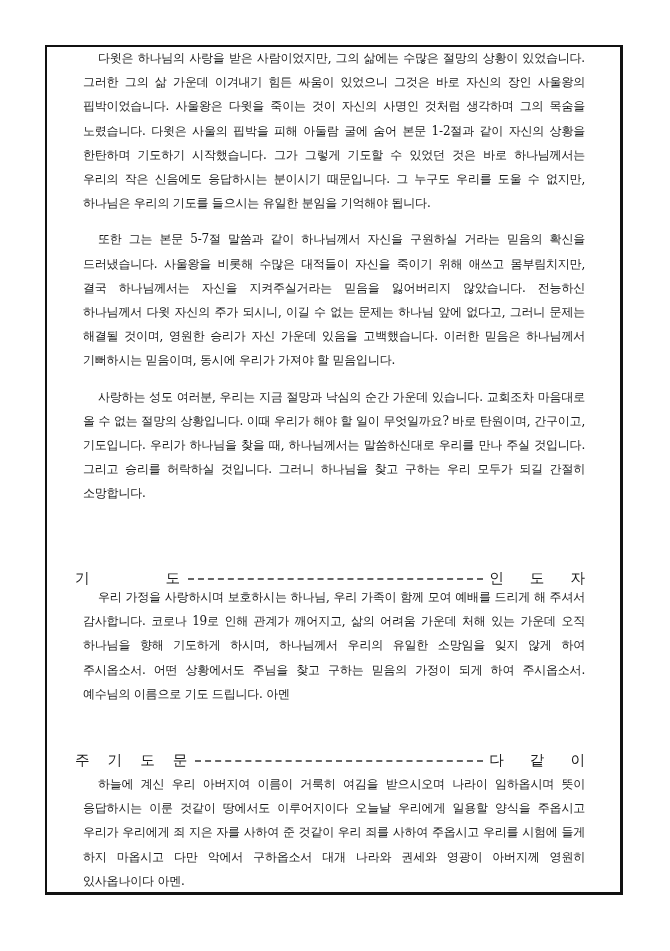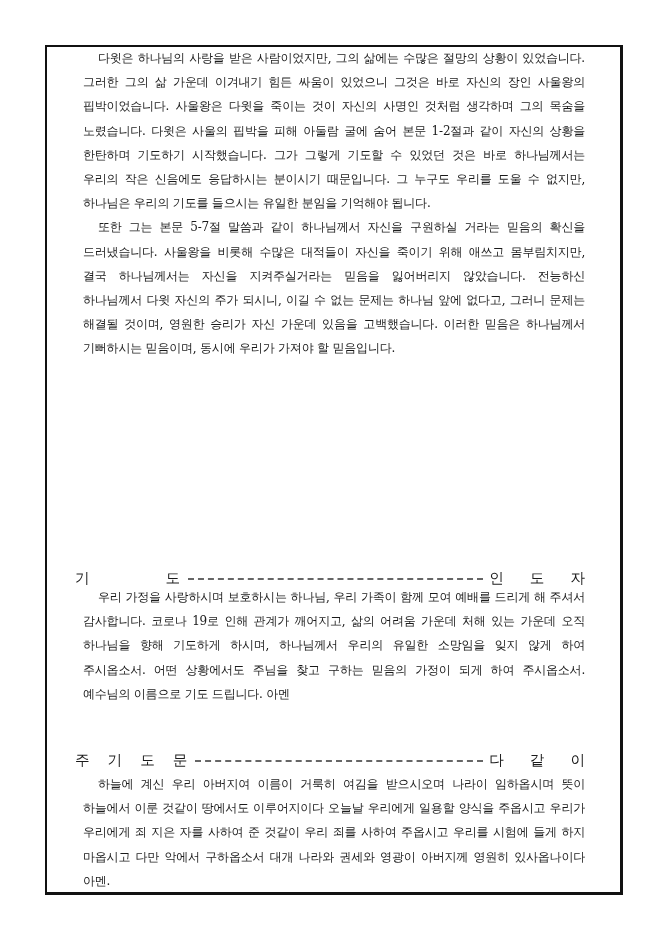--- a/index.html
+++ b/index.html
@@ -36,21 +36,21 @@
       margin: 0;
       font-size: 12px;
       line-height: 24.2px;
       text-align: justify;
       text-align-last: left;
       text-indent: 15px;
       letter-spacing: -0.2px;
       word-break: keep-all;
     }
     .para.gap {
-      margin-top: 0;
+      margin-top: 12px;
     }
     .section-header {
       position: absolute;
       left: 75px;
       width: 510px;
       height: 24px;
       font-size: 14.6px;
       line-height: 24px;
       display: flex;
       align-items: center;
@@ -84,20 +84,21 @@
     }
   </style>
 </head>
 <body>
 
 <div class="page-frame"></div>
 
 <div class="content">
   <p class="para">다윗은 하나님의 사랑을 받은 사람이었지만, 그의 삶에는 수많은 절망의 상황이 있었습니다. 그러한 그의 삶 가운데 이겨내기 힘든 싸움이 있었으니 그것은 바로 자신의 장인 사울왕의 핍박이었습니다. 사울왕은  다윗을 죽이는 것이 자신의 사명인 것처럼 생각하며 그의 목숨을 노렸습니다. 다윗은 사울의 핍박을 피해 아둘람 굴에 숨어 본문 1-2절과 같이 자신의 상황을 한탄하며 기도하기 시작했습니다. 그가 그렇게 기도할 수 있었던 것은 바로 하나님께서는 우리의 작은 신음에도 응답하시는 분이시기 때문입니다. 그 누구도 우리를 도울 수 없지만, 하나님은 우리의 기도를 들으시는 유일한 분임을 기억해야 됩니다.</p>
   <p class="para gap">또한 그는 본문 5-7절 말씀과 같이 하나님께서 자신을 구원하실 거라는 믿음의 확신을 드러냈습니다. 사울왕을 비롯해 수많은 대적들이 자신을 죽이기 위해 애쓰고 몸부림치지만, 결국 하나님께서는 자신을 지켜주실거라는 믿음을 잃어버리지 않았습니다. 전능하신 하나님께서 다윗 자신의 주가 되시니, 이길 수 없는 문제는 하나님 앞에 없다고, 그러니 문제는 해결될 것이며, 영원한 승리가 자신 가운데 있음을 고백했습니다. 이러한 믿음은 하나님께서 기뻐하시는 믿음이며, 동시에 우리가 가져야 할 믿음입니다.</p>
+  <p class="para gap">사랑하는 성도 여러분, 우리는 지금 절망과 낙심의 순간 가운데 있습니다. 교회조차 마음대로 올 수 없는 절망의 상황입니다. 이때 우리가 해야 할 일이 무엇일까요? 바로 탄원이며, 간구이고, 기도입니다. 우리가 하나님을 찾을 때, 하나님께서는 말씀하신대로 우리를 만나 주실 것입니다. 그리고 승리를 허락하실 것입니다. 그러니 하나님을 찾고 구하는 우리 모두가 되길 간절히 소망합니다.</p>
 </div>
 
 <div class="section-header hdr-prayer" style="top:566px;">
   <div class="left">
     <span>기</span>
     <span>도</span>
   </div>
   <div class="dashes"></div>
   <div class="right">
     <span>인</span>
@@ -119,14 +120,14 @@
   </div>
   <div class="dashes"></div>
   <div class="right">
     <span>다</span>
     <span>같</span>
     <span>이</span>
   </div>
 </div>
 
 <div class="block" style="top:772px;">
-  <p class="para">하늘에 계신 우리 아버지여 이름이 거룩히 여김을 받으시오며 나라이 임하옵시며 뜻이 하늘에서 이룬 것같이 땅에서도 이루어지이다 오늘날 우리에게 일용할 양식을 주옵시고 우리가 우리에게 죄 지은 자를 사하여 준 것같이 우리 죄를 사하여 주옵시고 우리를 시험에 들게 하지 마옵시고 다만 악에서 구하옵소서 대개 나라와 권세와 영광이 아버지께 영원히 있사옵나이다 아멘.</p>
+  <p class="para">하늘에 계신 우리 아버지여 이름이 거룩히 여김을 받으시오며 나라이 임하옵시며 뜻이 응답하시는 이룬 것같이 땅에서도 이루어지이다 오늘날 우리에게 일용할 양식을 주옵시고 우리가 우리에게 죄 지은 자를 사하여 준 것같이 우리 죄를 사하여 주옵시고 우리를 시험에 들게 하지 마옵시고 다만 악에서 구하옵소서 대개 나라와 권세와 영광이 아버지께 영원히 있사옵나이다 아멘.</p>
 </div>
 
 </body></html>

